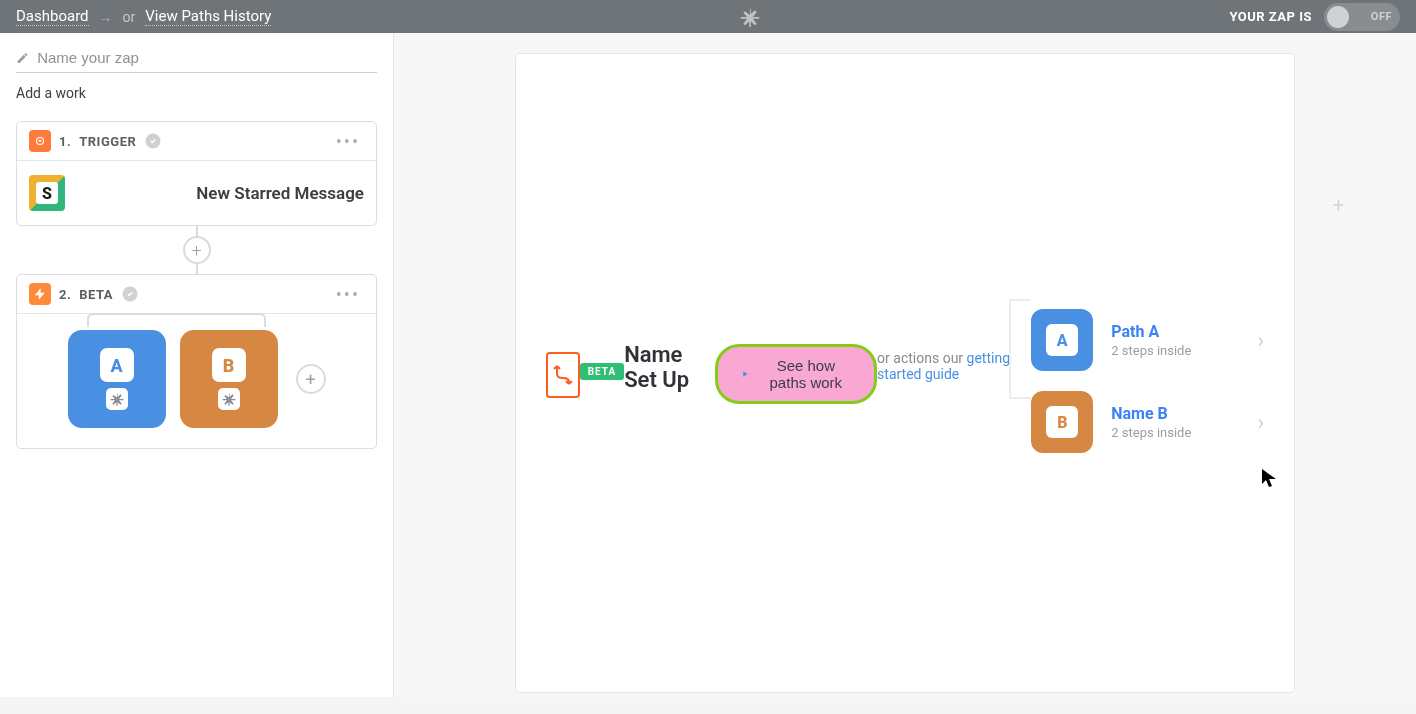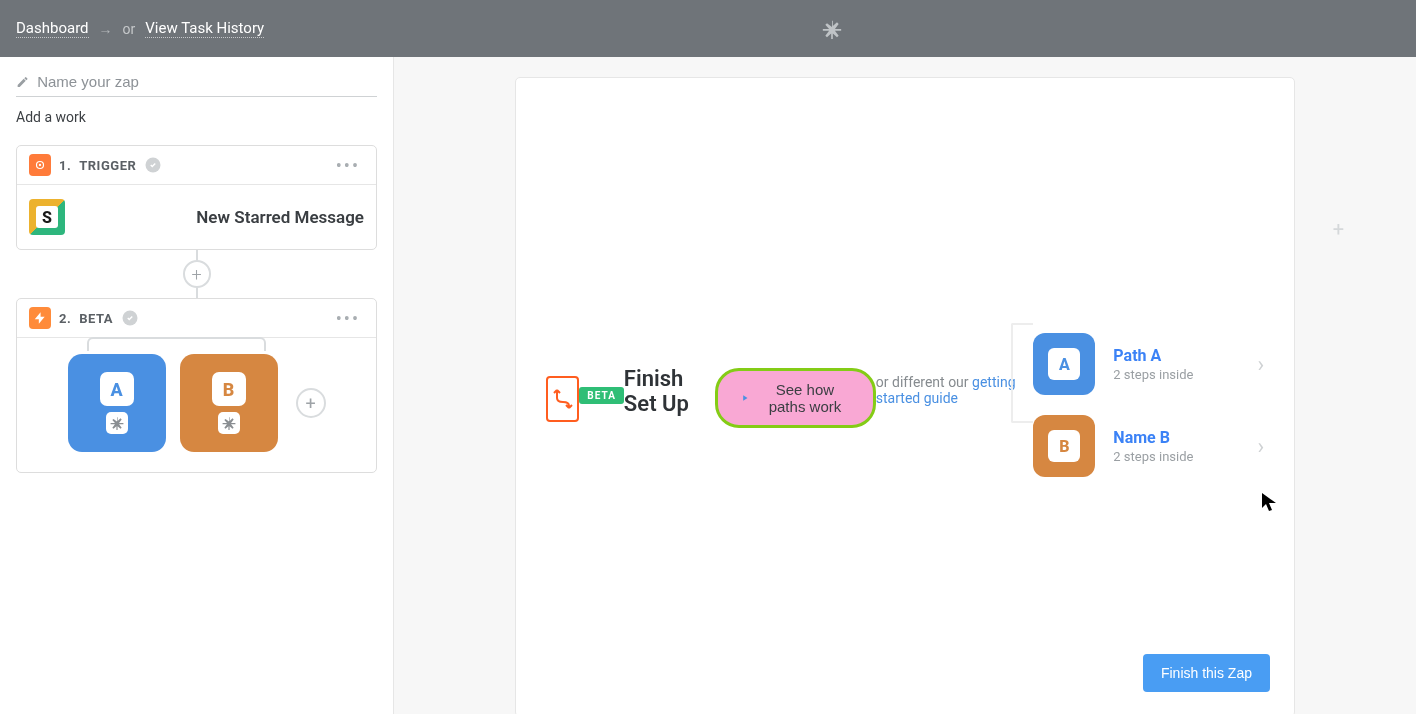--- a/index.html
+++ b/index.html
@@ -1,19 +1,19 @@
 <!DOCTYPE html>
 <html><head>
 <meta charset="utf-8">
 <style>
 * { box-sizing: border-box; margin: 0; padding: 0; }
 body { font-family: -apple-system, BlinkMacSystemFont, "Segoe UI", Roboto, sans-serif; background: #f5f5f5; width: 1416px; height: 714px; overflow: hidden; }
 
 
-.header { height: 57px; background: #6f7479; display: flex; align-items: center; padding: 0 16px; color: #fff; }
+.header { height: 33px; background: #6f7479; display: flex; align-items: center; padding: 0 16px; color: #fff; }
 .header-left { display: flex; align-items: center; gap: 10px; }
 .header-left a { color: #fff; text-decoration: none; border-bottom: 1px dotted rgba(255,255,255,0.6); font-size: 15px; }
 .header-left .arrow { color: #b4b8bb; font-size: 14px; }
 .header-left .or { color: #c5c8ca; font-size: 14px; }
 .header-center { flex: 1; display: flex; justify-content: center; align-items: center; }
 .header-center svg { width: 20px; height: 20px; fill: #bfc3c6; }
 .header-right { display: flex; align-items: center; gap: 12px; font-size: 13px; font-weight: 700; letter-spacing: 0.5px; }
 .toggle { width: 76px; height: 28px; background: #888d91; border-radius: 14px; position: relative; display: flex; align-items: center; justify-content: flex-end; padding-right: 8px; color: #cfd2d4; font-size: 11px; font-weight: 700; cursor: pointer; }
 .toggle::before { content: ""; position: absolute; left: 3px; top: 3px; width: 22px; height: 22px; background: #cfd2d4; border-radius: 50%; }
 
@@ -99,26 +99,30 @@
 .cursor-arrow { position: absolute; left: 868px; top: 436px; width: 14px; height: 18px; pointer-events: none; z-index: 50; }
 </style>
 </head>
 <body>
 
 <div class="header">
   <div class="header-left">
     <a href="#">Dashboard</a>
     <span class="arrow">→</span>
     <span class="or">or</span>
-    <a href="#">View Task History</a>
+    <a href="#">View Paths History</a>
   </div>
   <div class="header-center">
     <svg viewBox="0 0 24 24">
         <path d="M12 2v7.5L6 5l-2 2 4.5 5H1v2h7.5L4 20l2 2 5-4.5V25h2v-7.5L18 22l2-2-4.5-6H23v-2h-7.5L20 6l-2-2-5 4.5V2z"></path>
       </svg>
+  </div>
+  <div class="header-right">
+    <span>YOUR ZAP IS</span>
+    <div class="toggle">OFF</div>
   </div>
 </div>
 
 <div class="main">
   <div class="sidebar">
     <div class="zap-name-row">
       <svg viewBox="0 0 24 24">
           <path d="M3 17.25V21h3.75L17.81 9.94l-3.75-3.75L3 17.25zM20.71 7.04a1 1 0 0 0 0-1.41l-2.34-2.34a1 1 0 0 0-1.41 0l-1.83 1.83 3.75 3.75 1.83-1.83z"></path>
         </svg>
       <input class="zap-name-input" placeholder="Name your zap" style="">
@@ -198,32 +202,32 @@
     <span class="float-plus2">+</span>
     <span class="float-plus3">+</span>
 
     <div class="panel">
       <div class="paths-icon-box">
         <svg viewBox="0 0 24 24">
             <path d="M6 3v8c0 3 3 4 6 4s6 1 6 4v2M6 3l-3 3M6 3l3 3M18 21l-3-3M18 21l3-3"></path>
           </svg>
       </div>
       <div class="beta-badge">BETA</div>
-      <h2>Finish Set Up</h2>
+      <h2>Name Set Up</h2>
       <div class="panel-desc">
         <br>
       </div>
       <button class="how-btn">
         <svg viewBox="0 0 24 24">
             <path d="M8 5v14l11-7z"></path>
           </svg>
         <span>See how paths work</span>
       </button>
       <div class="guide-text">
-        <span>or different our </span><a href="#">getting started guide</a>
+        <span>or actions our </span><a href="#">getting started guide</a>
       </div>
 
       <div class="path-rows-wrap">
         <div class="path-row-connect"></div>
         <div class="path-row">
           <div class="path-row-tile a">
               <div class="letter">A</div>
             </div>
           <div class="path-row-text">
             <div class="name">Path A</div>
@@ -236,20 +240,19 @@
               <div class="letter">B</div>
             </div>
           <div class="path-row-text">
             <div class="name">Name B</div>
             <div class="steps">2 steps inside</div>
           </div>
           <div class="chev">›</div>
         </div>
       </div>
 
-      <button class="finish-btn">Finish this Zap</button>
     </div>
 
     <svg class="cursor-arrow" viewBox="0 0 14 18">
         <path d="M0 0l0 15 4-4 3 7 3-1-3-7 7 0z" fill="#000"></path>
       </svg>
   </div>
 </div>
 
 </body></html>

